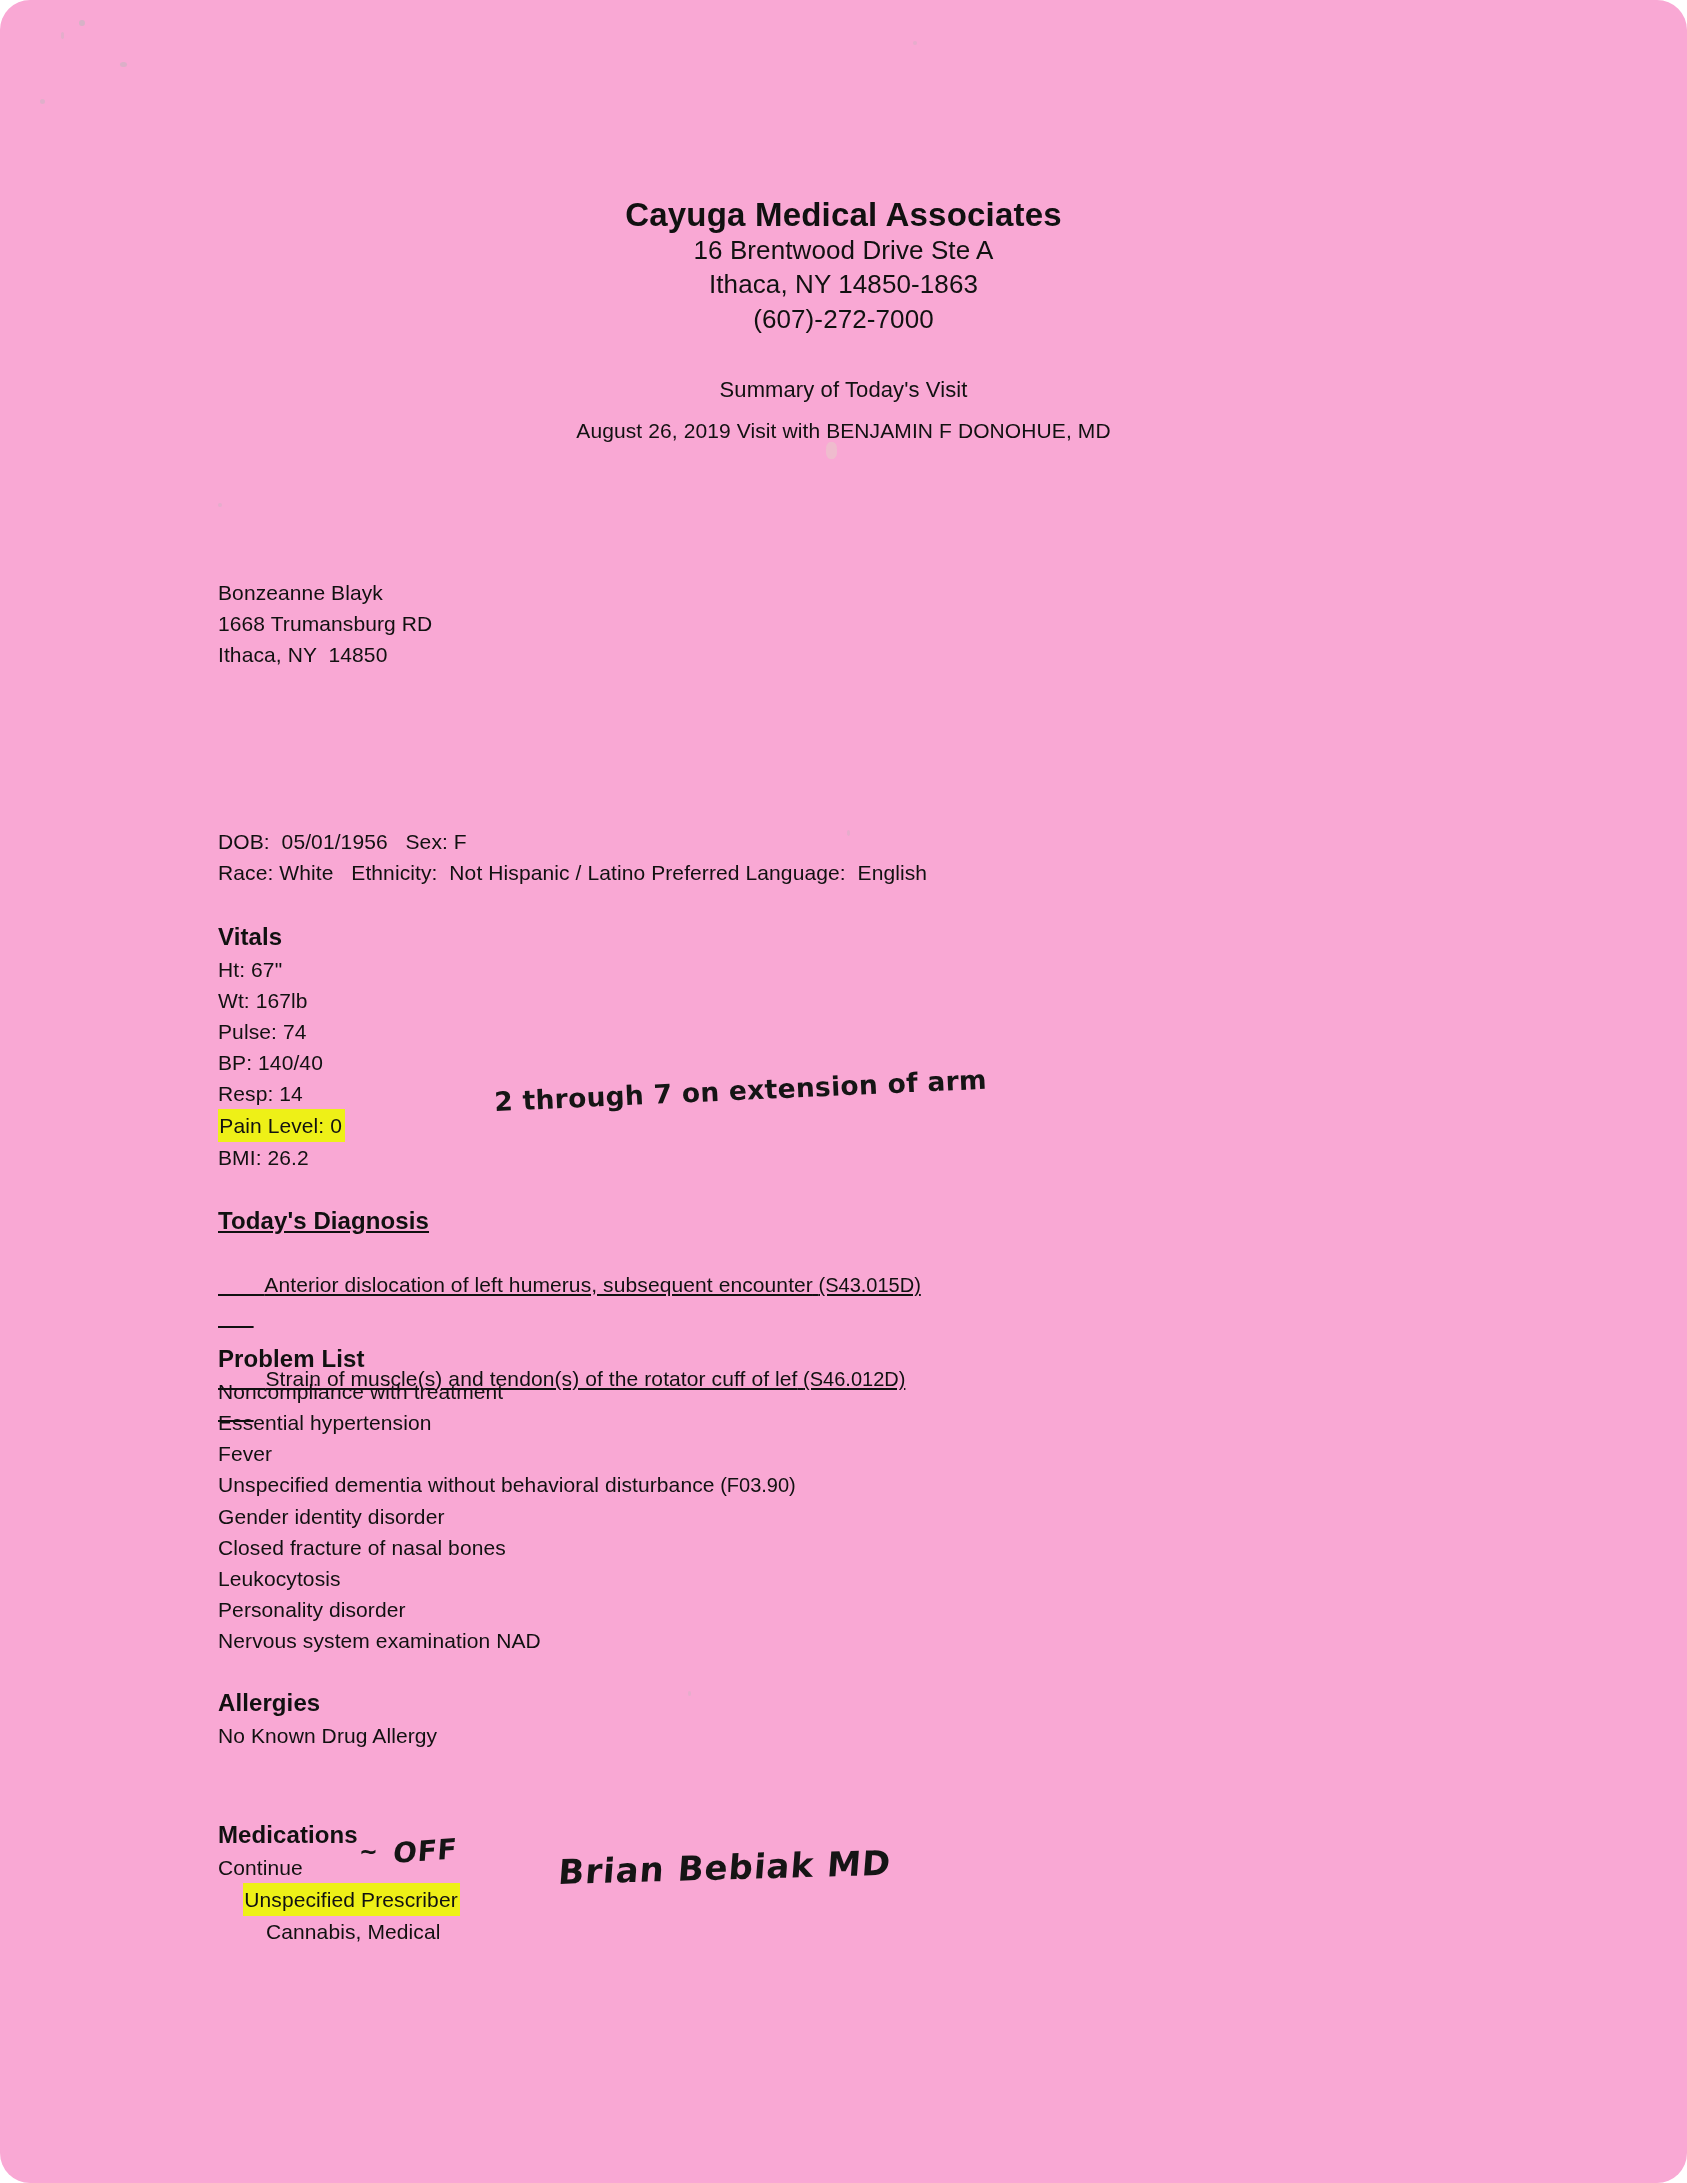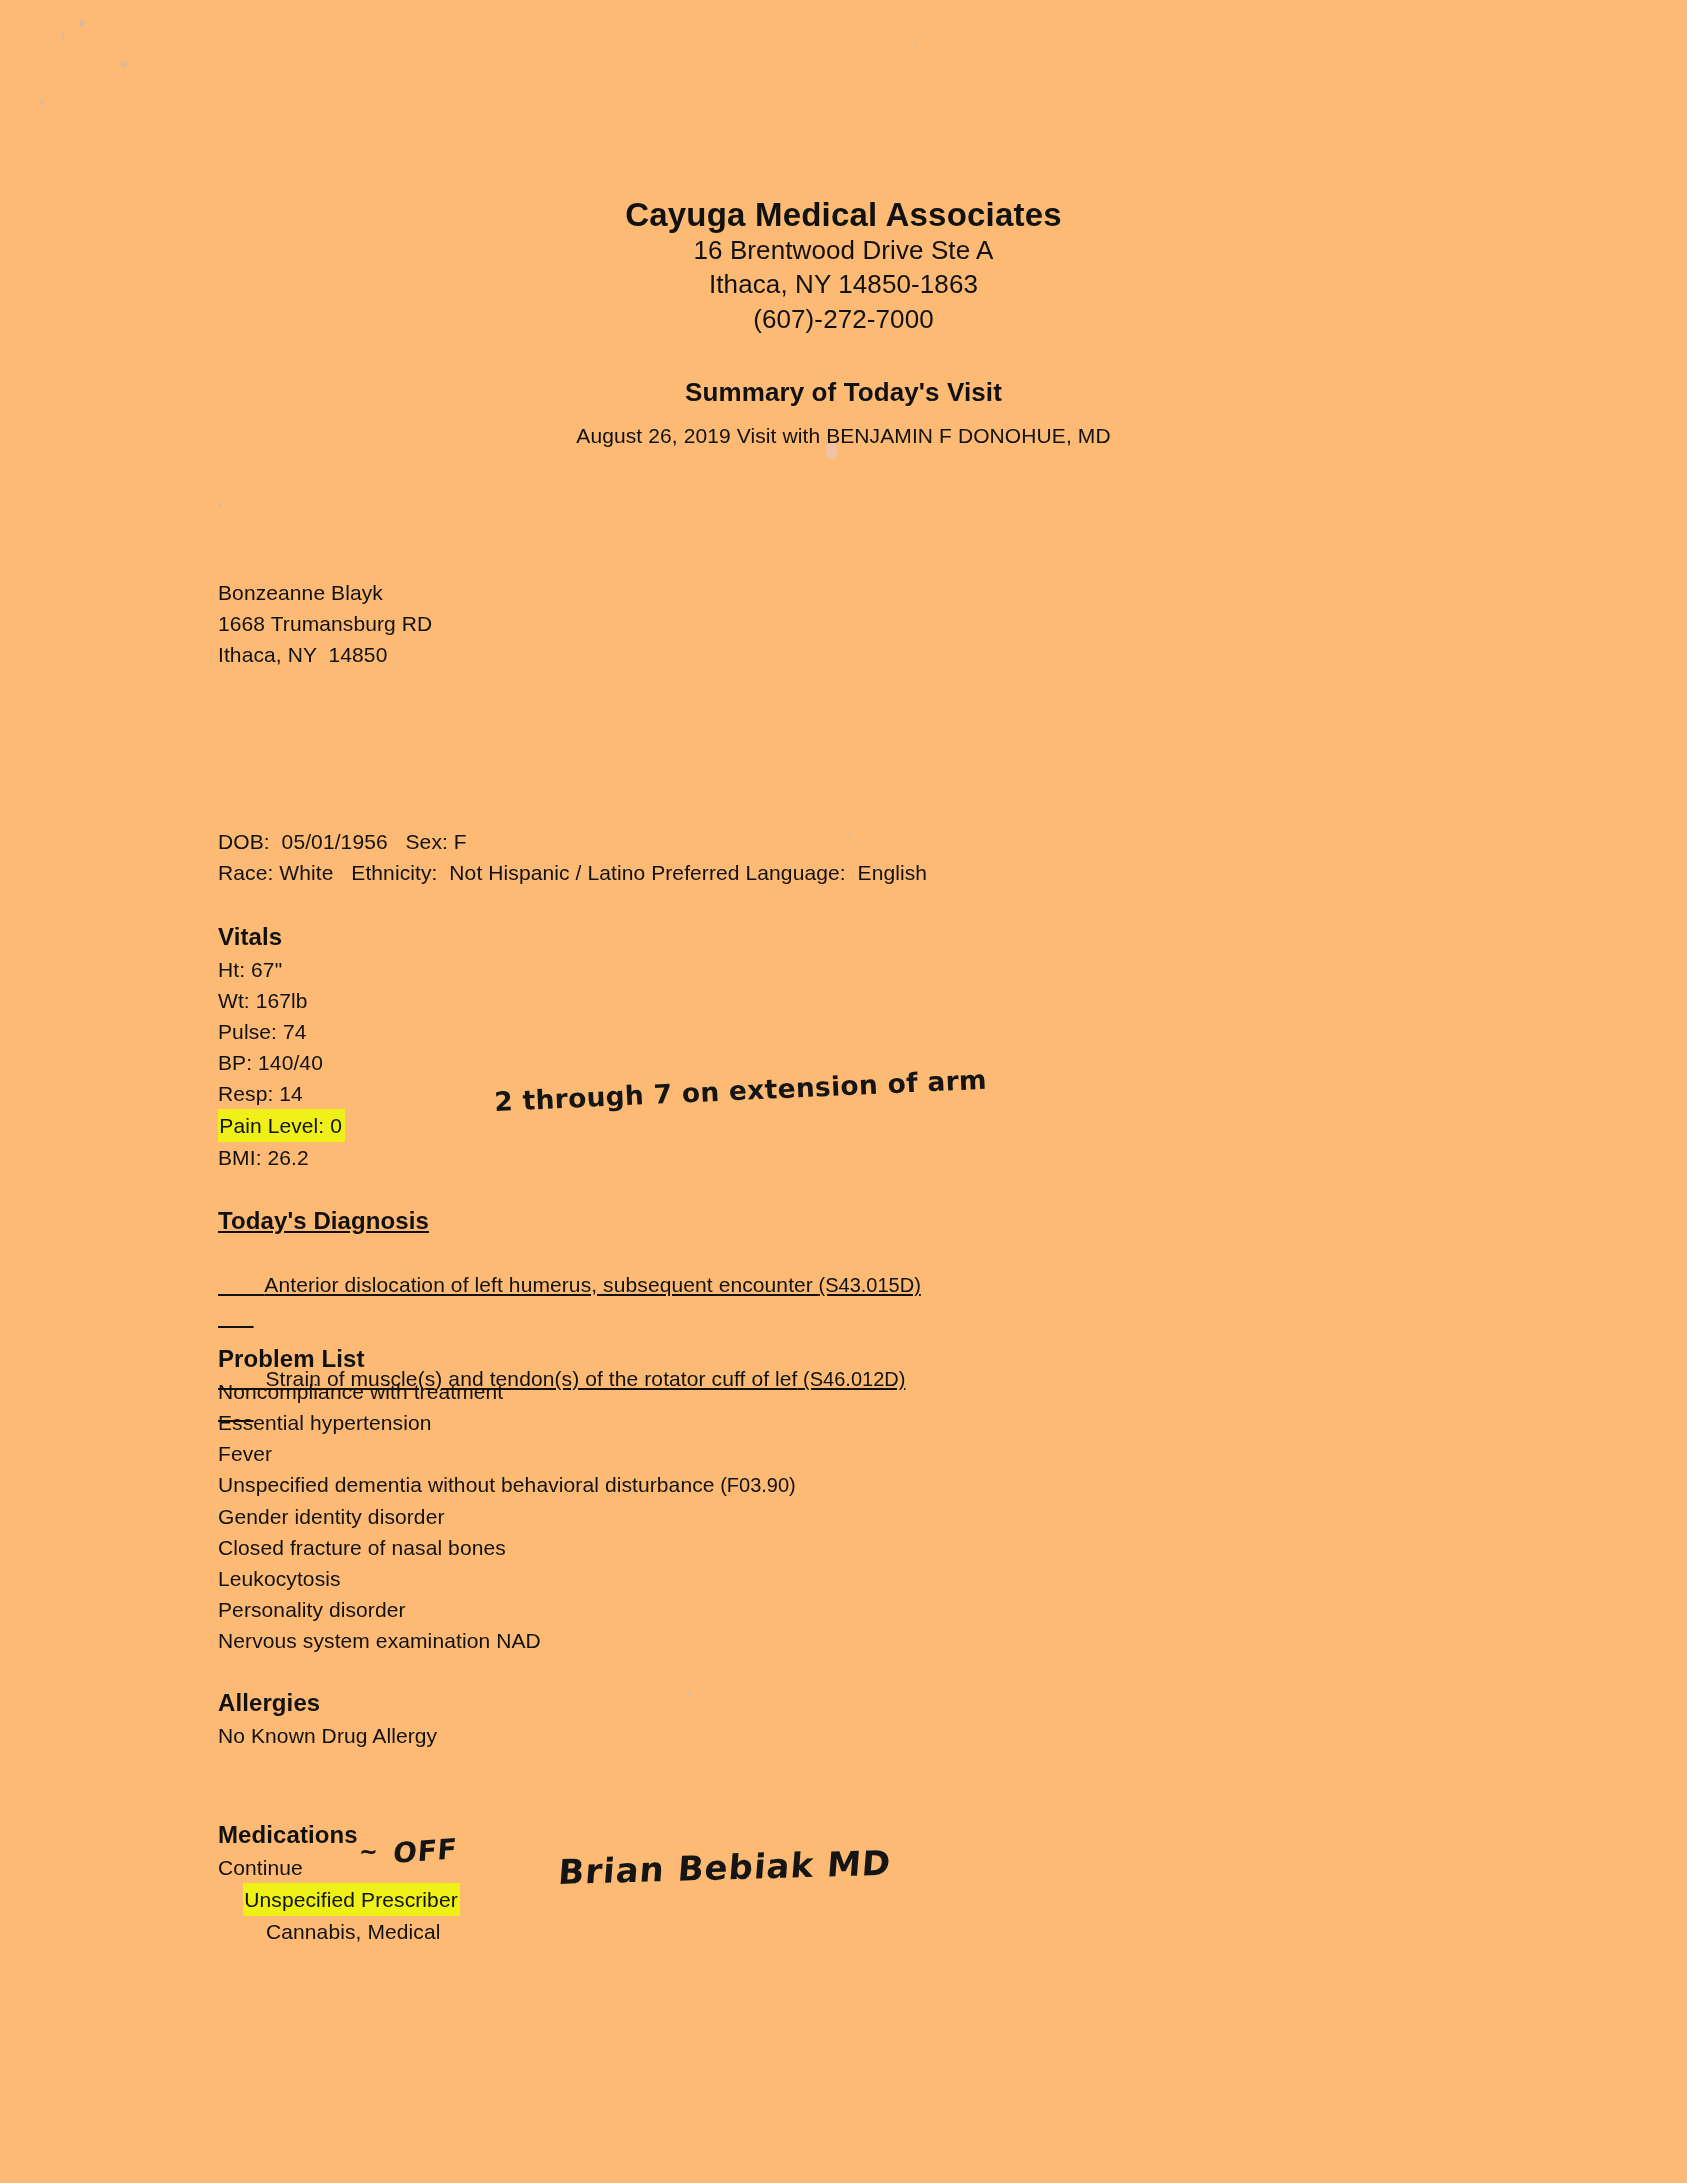--- a/index.html
+++ b/index.html
@@ -5,24 +5,25 @@
   html, body {
     margin: 0;
     padding: 0;
     background: #ffffff;
   }
 
   .page {
     position: relative;
     width: 1687px;
     height: 2183px;
-    background: #fdba74;
+    background: #f9a8d4;
     overflow: hidden;
     font-family: "Liberation Sans", sans-serif;
     color: #111111;
+    border-radius: 30px;
     -webkit-font-smoothing: antialiased;
   }
 
   
   .speck {
     position: absolute;
     background: #b9b9bb;
     border-radius: 50%;
     opacity: .55;
   }
@@ -54,22 +55,22 @@
   }
 
   .visit-title-block {
     position: absolute;
     left: 0;
     right: 0;
     top: 377px;
     text-align: center;
   }
   .visit-title {
-    font-size: 26px;
-    font-weight: bold;
+    font-size: 22px;
+    font-weight: normal;
     letter-spacing: 0.1px;
   }
   .visit-sub {
     font-size: 21px;
     margin-top: 16px;
     letter-spacing: 0.1px;
   }
 
   
   .body-col {

